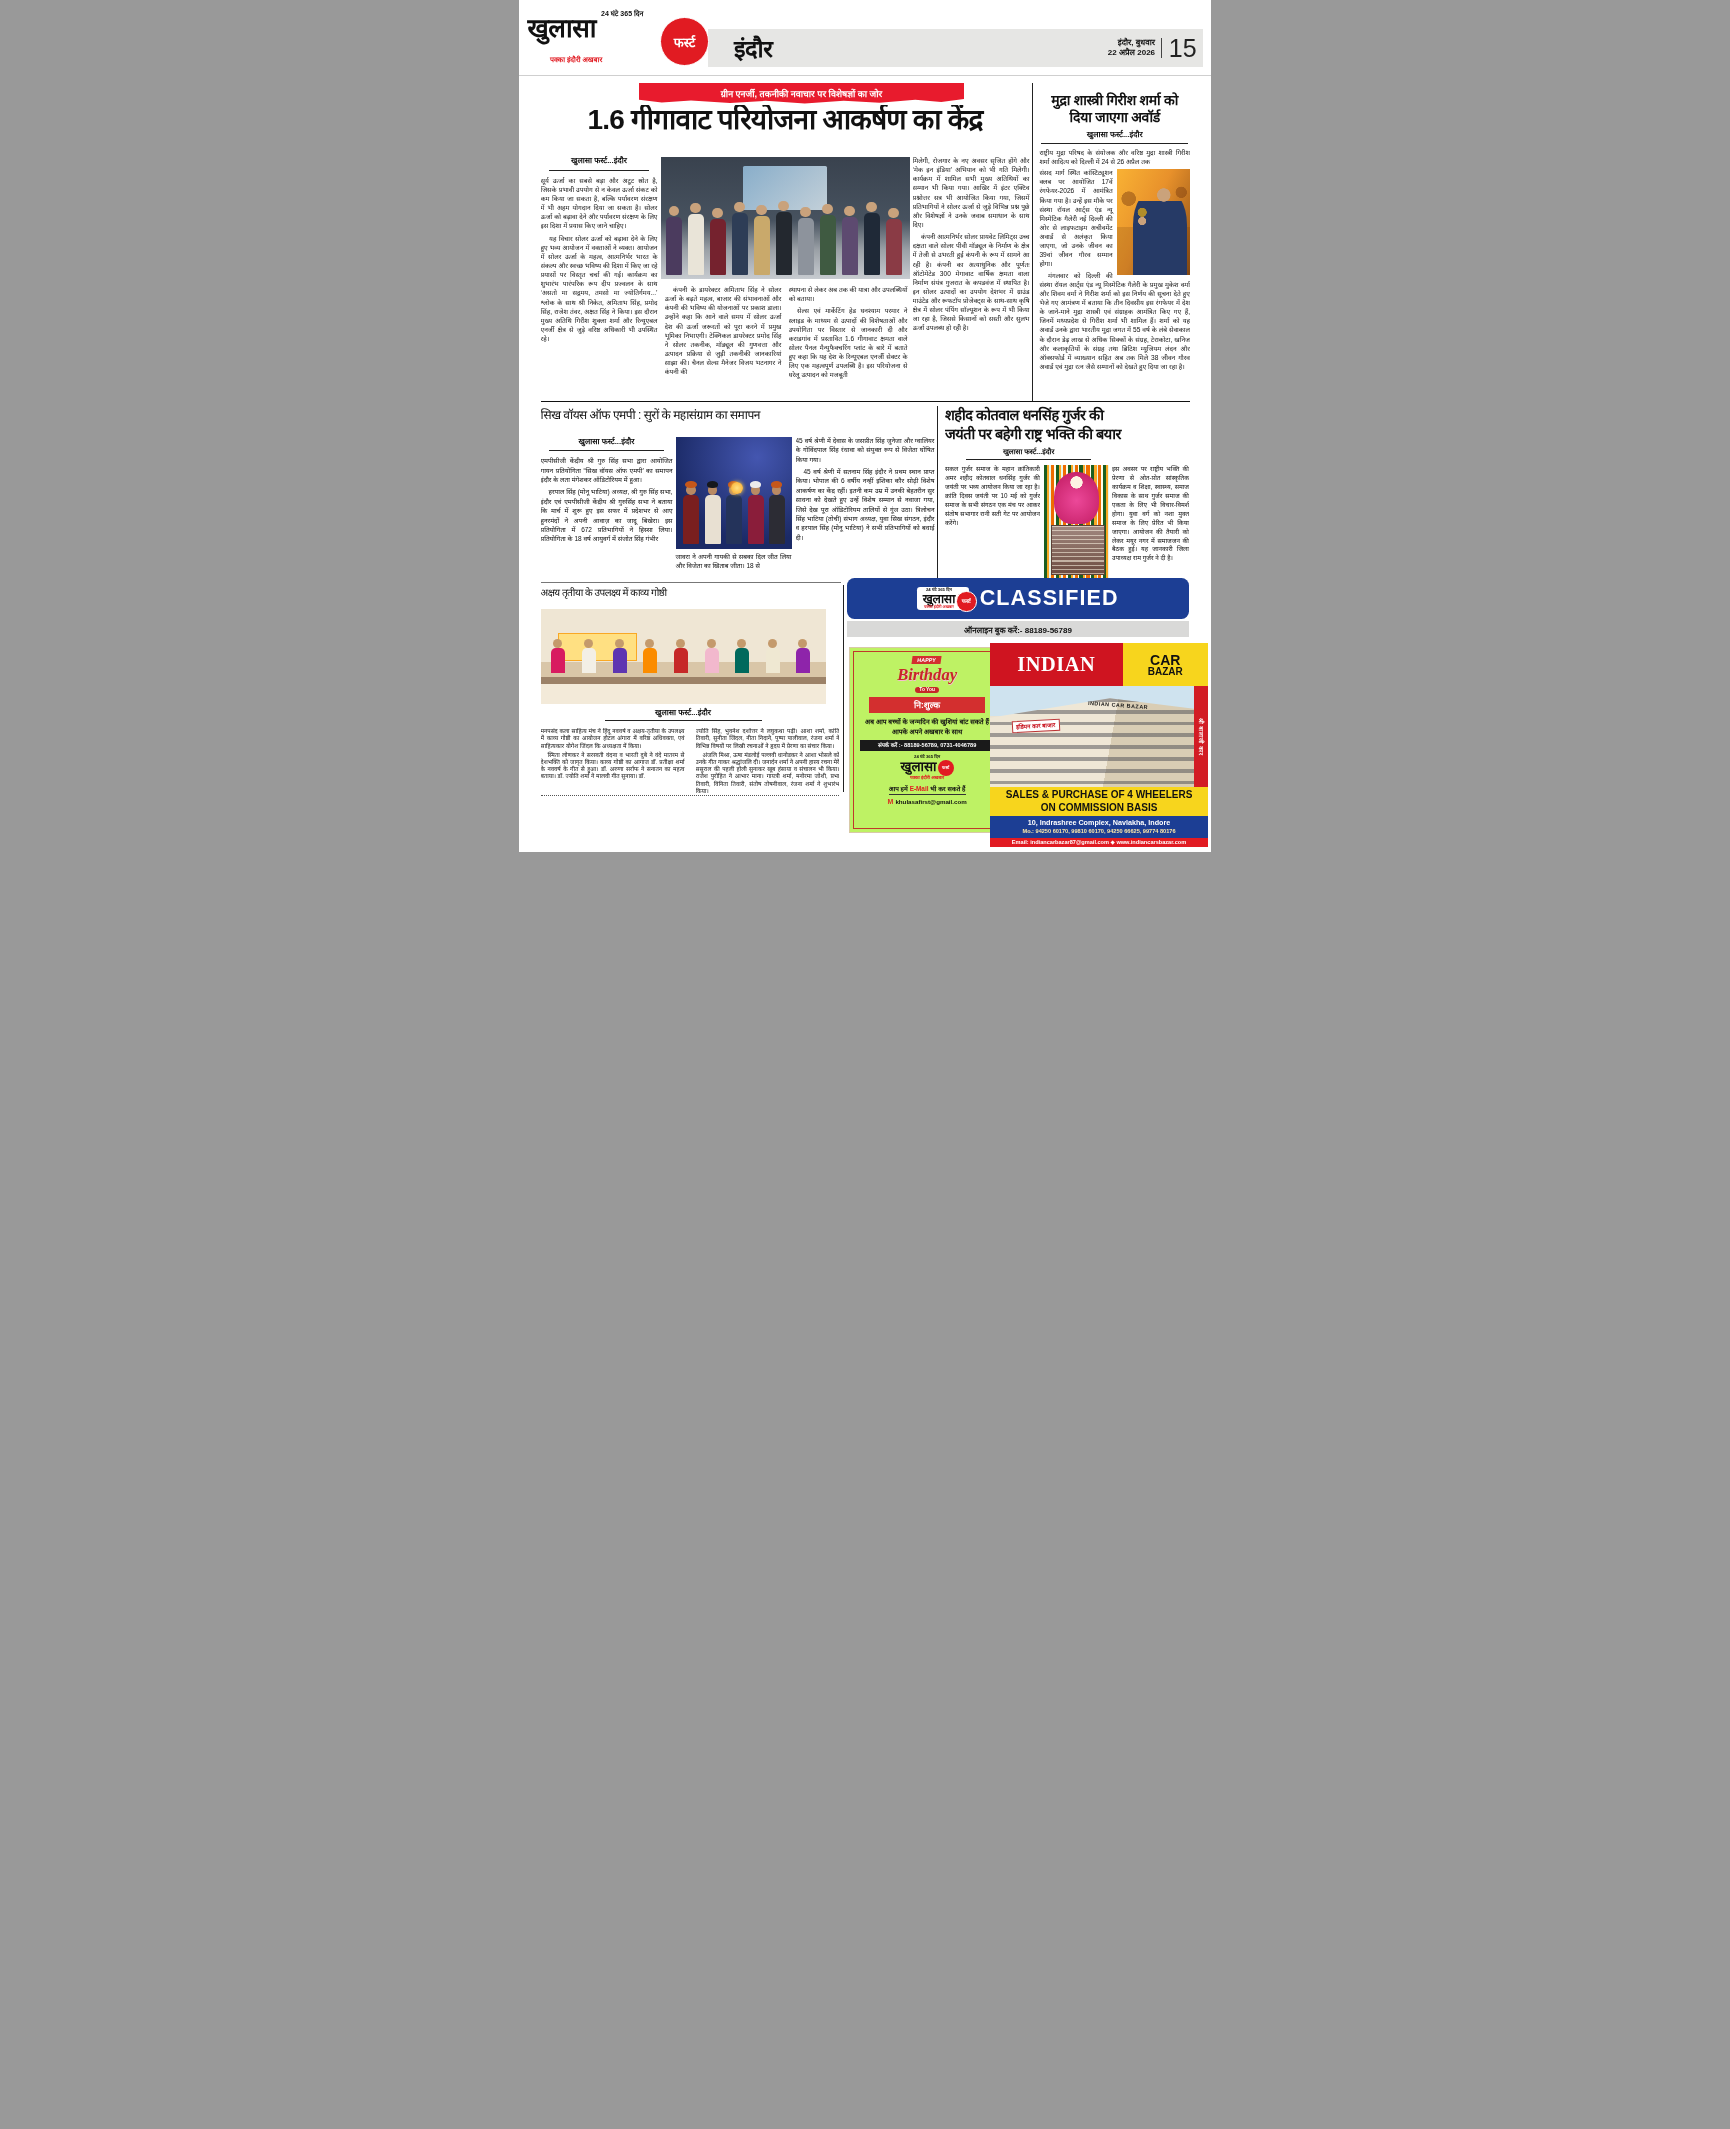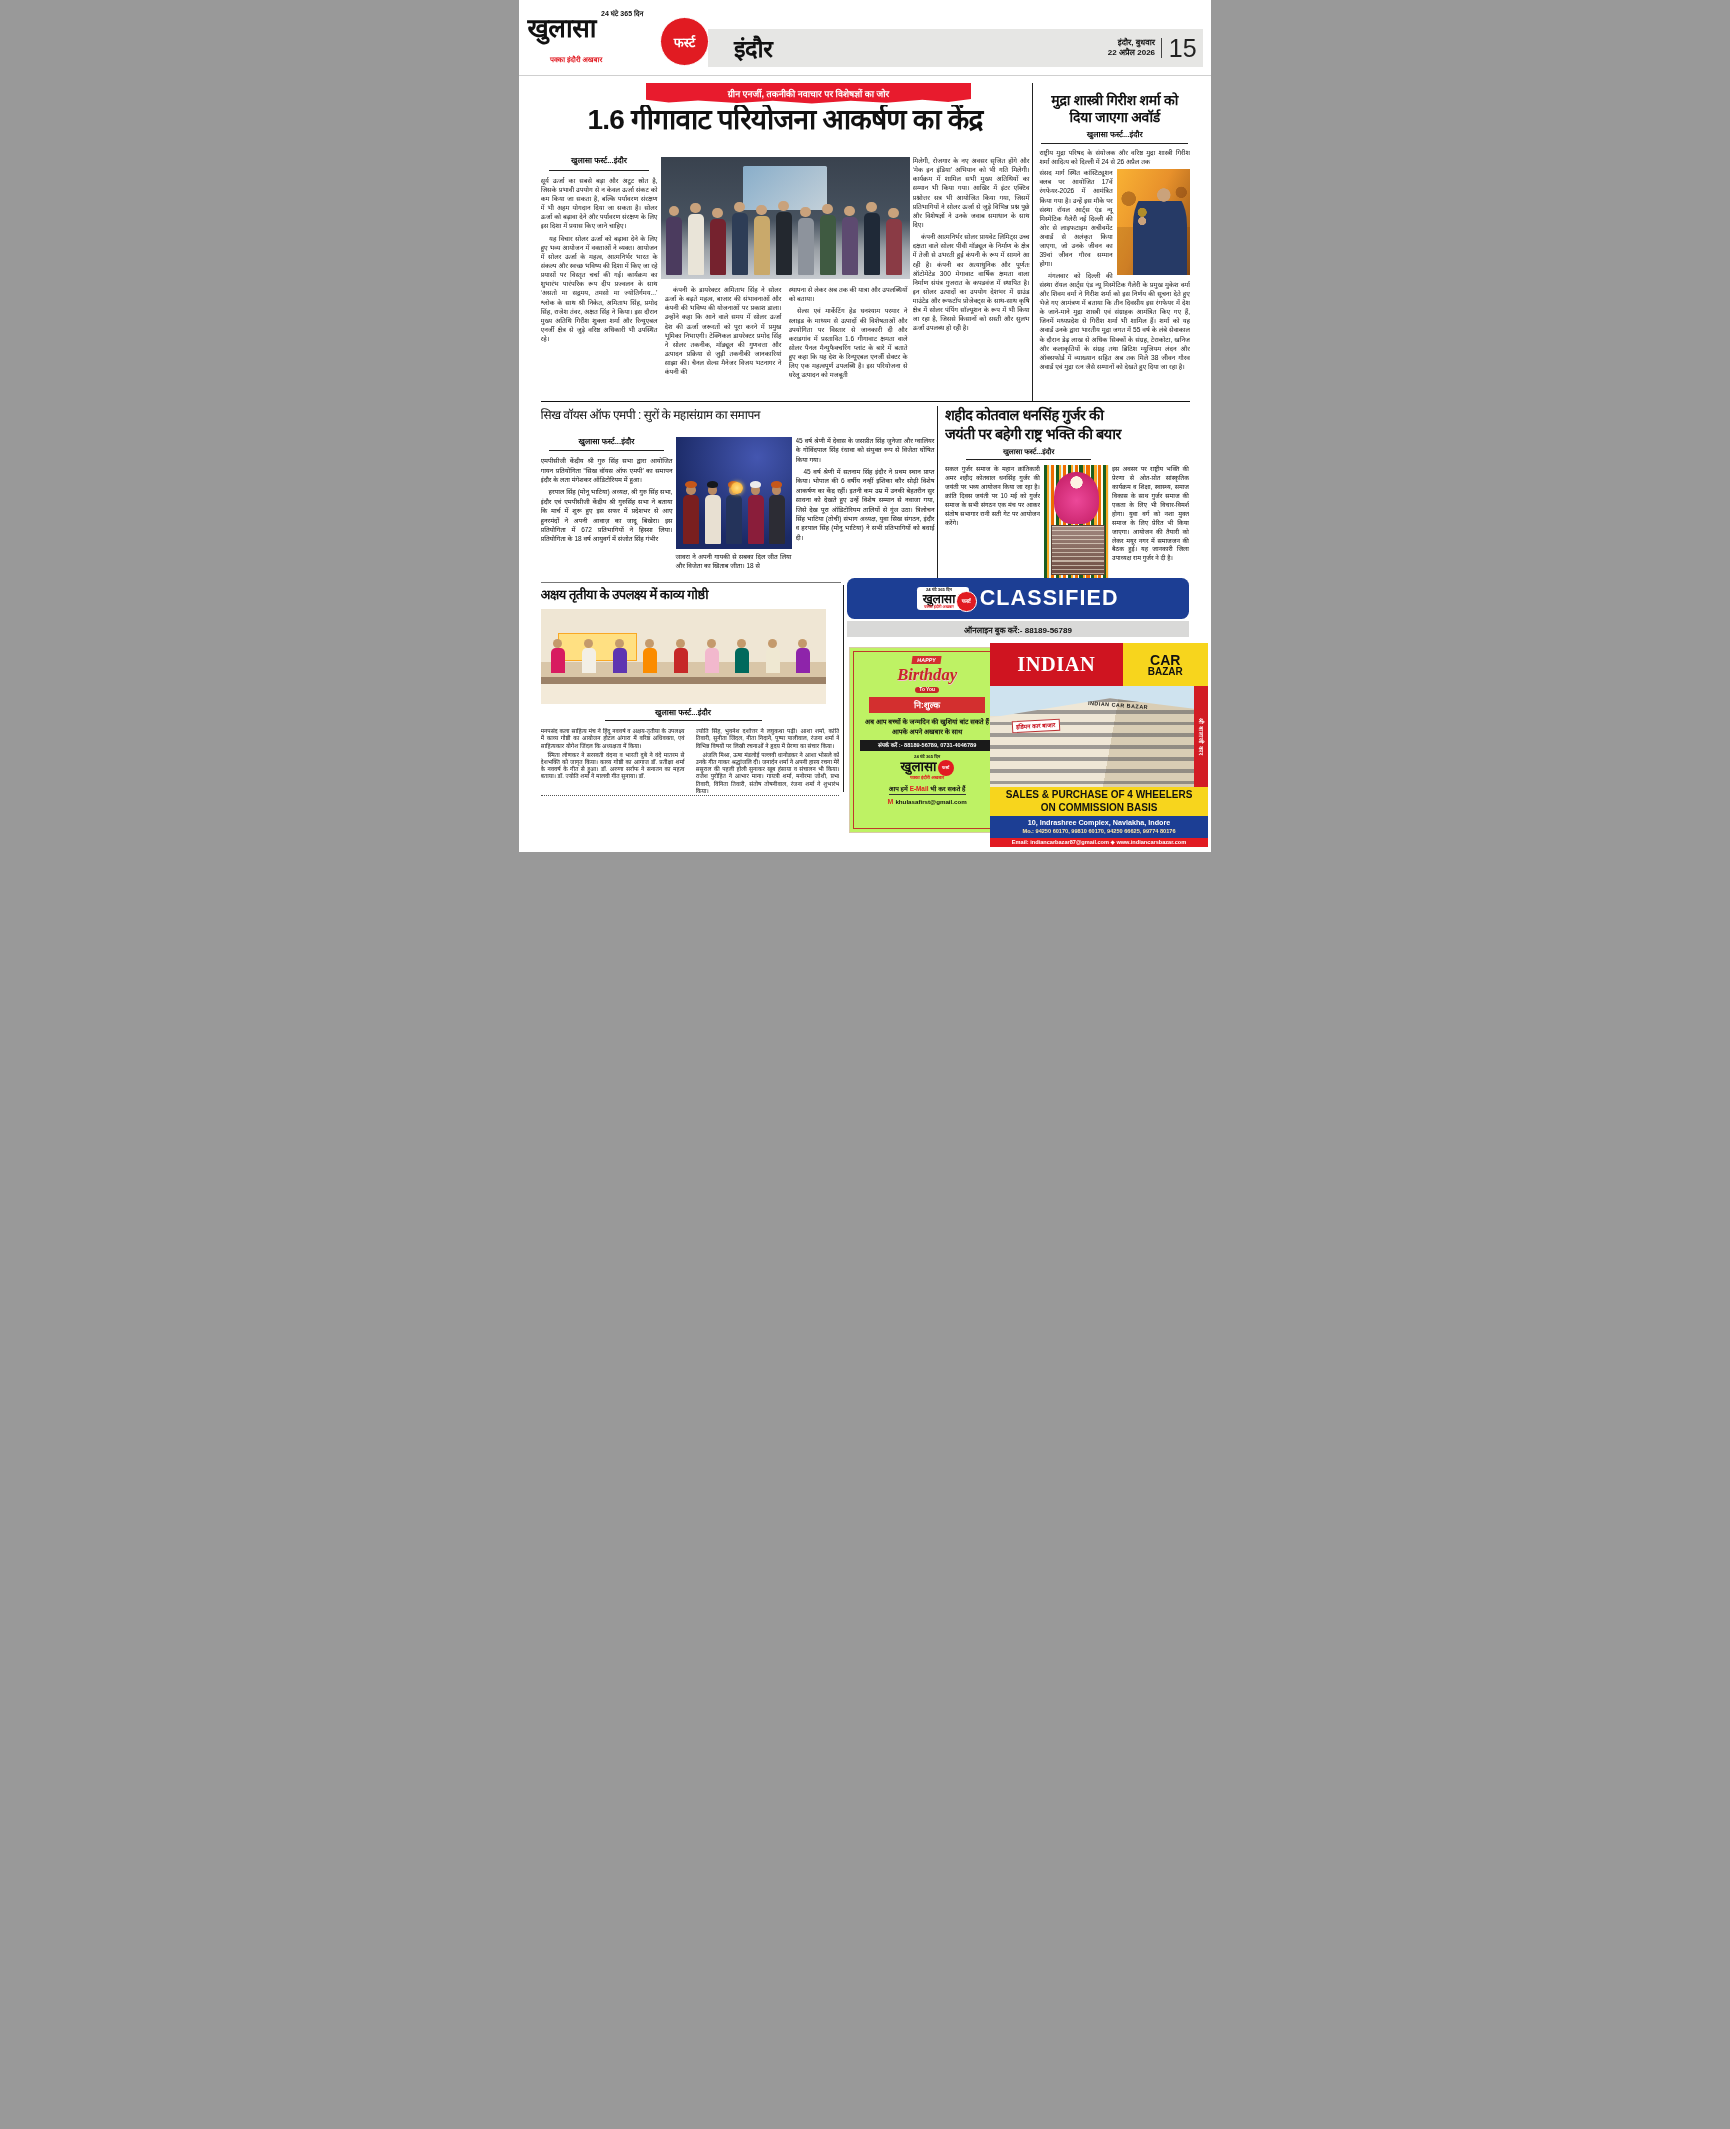--- a/index.html
+++ b/index.html
@@ -17,21 +17,21 @@
   .graybar{position:absolute;left:189px;top:29px;width:495px;height:38px;background:#e6e6e4;
            display:flex;align-items:center;padding:0 3.2px 0 26px;box-sizing:border-box;}
   .city{font-size:23.6px;font-weight:900;letter-spacing:-0.5px;}
   .gb-spacer{flex:1;}
   .dates{text-align:right;font-size:8px;font-weight:800;line-height:1.3;padding-right:6.4px;
          border-right:1.1px solid #444;margin-right:6.4px;}
   .pagenum{font-size:25px;font-weight:400;color:#222;padding-right:3.2px;}
   .header-rule{position:absolute;left:0;top:75px;width:692px;border-top:0.5px solid #cfcfcf;}
 
   
-  .kicker{position:absolute;left:127px;top:83px;width:325px;height:21.5px;background:#e81b2d;color:#fff;
+  .kicker{position:absolute;left:120px;top:83px;width:325px;height:21.5px;background:#e81b2d;color:#fff;
           font-weight:800;font-size:9px;display:flex;align-items:center;justify-content:center;
           clip-path:polygon(0 0,100% 0,100% 74%,93% 88%,85% 78%,74% 92%,63% 82%,51% 95%,39% 83%,28% 93%,16% 81%,7% 91%,0 78%);}
 
   
   .lead-headline{position:absolute;left:21.5px;top:105px;width:489px;font-size:28px;font-weight:900;
                  text-align:center;letter-spacing:-0.8px;line-height:1.05;white-space:nowrap;overflow:hidden;}
   .lead-grid{position:absolute;left:21.5px;top:156px;width:489px;height:244px;overflow:hidden;}
   .lcol{position:absolute;font-size:6.6px;line-height:1.385;text-align:justify;overflow:hidden;}
   .lcol p{margin:0 0 3.2px 0;}
   .lcol p.ind{ text-indent:8.6px;margin-bottom:0;}
@@ -129,21 +129,21 @@
     border-radius:48% 48% 40% 40%;background:
     radial-gradient(circle at 50% 20%,#fdf3e3 0 5.9px,transparent 6.4px),
     radial-gradient(circle at 50% 55%,#ec4899,#be185d);}
   .gurjar-photo::after{content:"";position:absolute;left:10%;bottom:3%;width:80%;height:42%;
     border:1.1px solid #5d4037;background:
     repeating-linear-gradient(180deg,rgba(255,248,230,.55) 0 1.1px,transparent 1.1px 4.3px),
     linear-gradient(#a1887f,#6d4c41);}
 
   
   .kavya{position:absolute;left:21.5px;top:585px;width:298px;height:214px;overflow:hidden;}
-  .k-headline{font-size:13px;font-weight:700;white-space:nowrap;letter-spacing:-0.5px;}
+  .k-headline{font-size:10px;font-weight:400;white-space:nowrap;letter-spacing:-0.5px;}
   .kavya-photo{position:absolute;left:0;top:23.6px;width:285px;height:95px;overflow:hidden;
     background:linear-gradient(180deg,#efe6d4 0 56%,#d9c6a8 56% 72%,#9c8268 72% 79%,#f3ead9 79% 100%);}
   .kavya-photo::before{content:"";position:absolute;left:6%;top:26%;width:27%;height:27%;
     background:#ffe082;border:0.5px solid #f9a825;}
   .kavya-photo::after{content:"";position:absolute;left:0;bottom:0;width:100%;height:23%;
     background:conic-gradient(from -45deg at 50% 0,#ec407a 90deg,rgba(0,0,0,0) 0) 0 0/25px 100% repeat-x;}
   .kavya-photo i{position:absolute;bottom:32%;width:14px;height:25px;border-radius:4.8px 4.8px 0 0;}
   .kavya-photo i::before{content:"";position:absolute;top:-9px;left:2.1px;width:9px;height:9px;border-radius:50%;background:#c49a6c;}
   .kavya-photo i:nth-of-type(1){left:10.7px;background:#d81b60;}
   .kavya-photo i:nth-of-type(2){left:41px;background:#f3efe6;}

